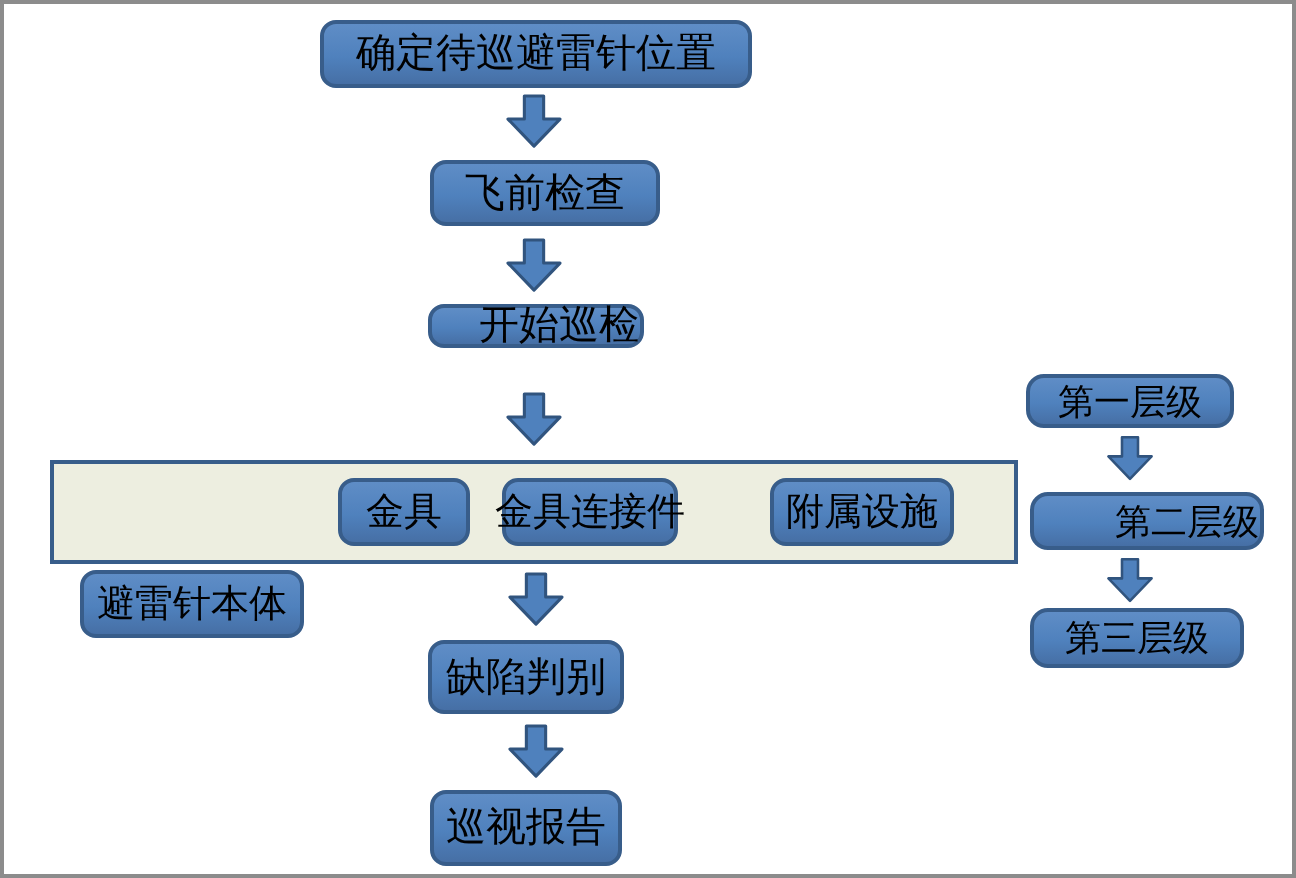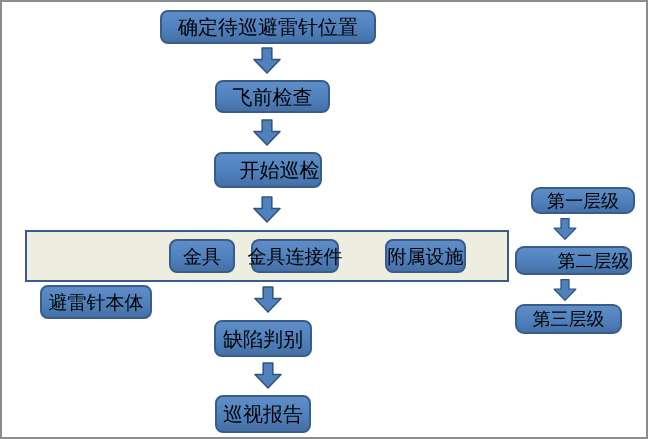--- a/index.html
+++ b/index.html
@@ -64,46 +64,46 @@
   <svg class="arrow arrow-main" style="left:250px; top:45px;" viewBox="0 0 30 28">
     <path d="M10 1 H20 V13 H28.5 L15 27 L1.5 13 H10 Z"></path>
   </svg>
 
   <div class="node big" style="left:213px; top:78px; width:115px; height:33px;">飞前检查</div>
 
   <svg class="arrow arrow-main" style="left:250px; top:117px;" viewBox="0 0 30 28">
     <path d="M10 1 H20 V13 H28.5 L15 27 L1.5 13 H10 Z"></path>
   </svg>
 
-  <div class="node big" style="left:212px; top:150px; width:108px; height:36px;padding-left:23px;">开始巡检</div>
+  <div class="node big" style="left:212px; top:150px; width:108px; height:22px;padding-left:23px;">开始巡检</div>
 
   <svg class="arrow arrow-main" style="left:250px; top:194px;" viewBox="0 0 30 28">
     <path d="M10 1 H20 V13 H28.5 L15 27 L1.5 13 H10 Z"></path>
   </svg>
 
   <div class="group-box">
     <div class="node" style="left:13px; width:112px;margin-top:46px;">避雷针本体</div>
     <div class="node" style="left:142px; width:66px;">金具</div>
     <div class="node" style="left:224px; width:88px;">金具连接件</div>
-    <div class="node" style="left:358px; width:81px;">附属设施</div>
+    <div class="node" style="left:358px; width:92px;">附属设施</div>
   </div>
 
   <svg class="arrow arrow-main" style="left:251px; top:284px;" viewBox="0 0 30 28">
     <path d="M10 1 H20 V13 H28.5 L15 27 L1.5 13 H10 Z"></path>
   </svg>
 
   <div class="node big" style="left:212px; top:318px; width:98px; height:37px;">缺陷判别</div>
 
   <svg class="arrow arrow-main" style="left:251px; top:360px;" viewBox="0 0 30 28">
     <path d="M10 1 H20 V13 H28.5 L15 27 L1.5 13 H10 Z"></path>
   </svg>
 
   <div class="node big" style="left:213px; top:393px; width:96px; height:38px;">巡视报告</div>
 
-  <div class="node small" style="left:511px; top:185px; width:104px; height:27px;margin-left:18px;">第一层级</div>
+  <div class="node small" style="left:511px; top:185px; width:104px; height:27px;">第一层级</div>
 
   <svg class="arrow arrow-small" style="left:551px; top:215px;" viewBox="0 0 30 28">
     <path d="M10 1 H20 V13 H28.5 L15 27 L1.5 13 H10 Z"></path>
   </svg>
 
   <div class="node small" style="left:513px; top:244px; width:117px; height:29px;padding-left:40px;">第二层级</div>
 
   <svg class="arrow arrow-small" style="left:551px; top:276px;" viewBox="0 0 30 28">
     <path d="M10 1 H20 V13 H28.5 L15 27 L1.5 13 H10 Z"></path>
   </svg>

